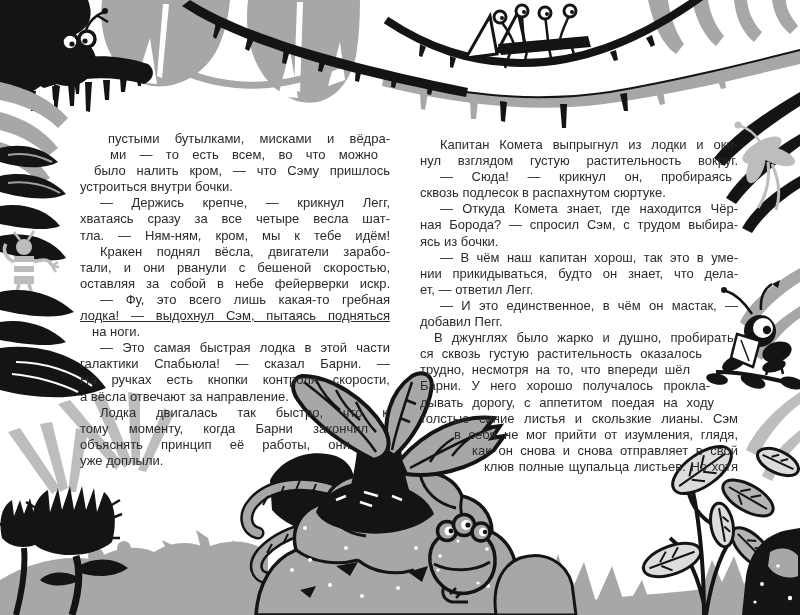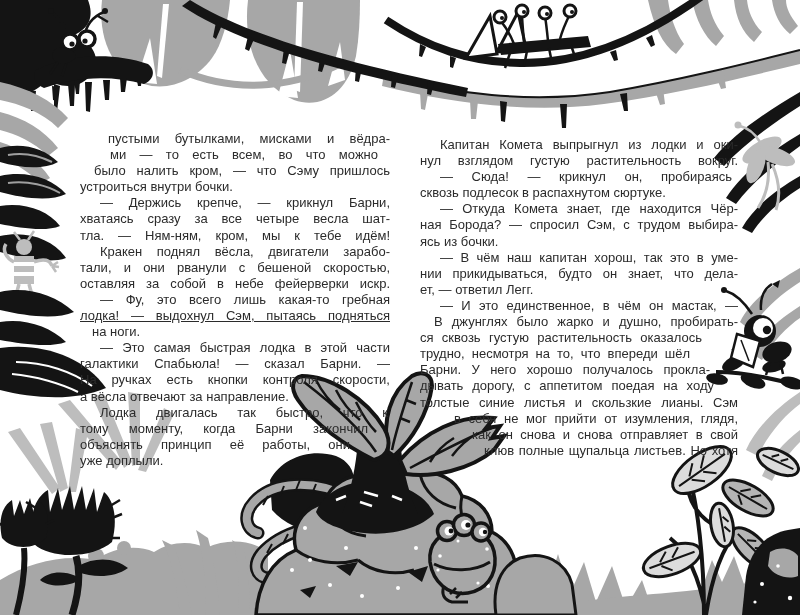--- a/index.html
+++ b/index.html
@@ -287,21 +287,21 @@
     <path fill="none" stroke="#141414" stroke-width="1.5" d="M741,340 L749,361"></path>
     <path fill="none" stroke="#141414" stroke-width="2.5" d="M770,362 L766,375 M780,361 L783,374"></path>
   </g>
 </svg>
 
 <div class="col" id="col-left" style="left: 80px; top: 131px; width: 310px;">
       <div class="tline just" style="margin-left: 28px; margin-right: 0px;">пустыми бутылками, мисками и вёдра-</div>
       <div class="tline just" style="margin-left: 30px; margin-right: 12px;">ми — то есть всем, во что можно</div>
       <div class="tline just" style="margin-left: 14px; margin-right: 0px;">было налить кром, — что Сэму пришлось</div>
       <div class="tline" style="margin-left: 0px; margin-right: 0px;">устроиться внутри бочки.</div>
-      <div class="tline just" style="margin-left: 20px; margin-right: 0px;">— Держись крепче, — крикнул Барни,</div>
+      <div class="tline just" style="margin-left: 20px; margin-right: 0px;">— Держись крепче, — крикнул Легг,</div>
       <div class="tline just" style="margin-left: 0px; margin-right: 0px;">хватаясь сразу за все четыре весла шат-</div>
       <div class="tline just" style="margin-left: 0px; margin-right: 0px;">тла. — Ням-ням, кром, мы к тебе идём!</div>
       <div class="tline just" style="margin-left: 20px; margin-right: 0px;">Кракен поднял вёсла, двигатели зарабо-</div>
       <div class="tline just" style="margin-left: 0px; margin-right: 0px;">тали, и они рванули с бешеной скоростью,</div>
       <div class="tline just" style="margin-left: 0px; margin-right: 0px;">оставляя за собой в небе фейерверки искр.</div>
       <div class="tline just" style="margin-left: 20px; margin-right: 0px;">— Фу, это всего лишь какая-то гребная</div>
       <div class="tline just" style="margin-left: 0px; margin-right: 0px; text-decoration: underline;">лодка! — выдохнул Сэм, пытаясь подняться</div>
       <div class="tline" style="margin-left: 12px; margin-right: 0px;">на ноги.</div>
       <div class="tline just" style="margin-left: 20px; margin-right: 0px;">— Это самая быстрая лодка в этой части</div>
       <div class="tline just" style="margin-left: 0px; margin-right: 0px;">галактики Спабьюла! — сказал Барни. —</div>
@@ -317,20 +317,21 @@
       <div class="tline just" style="margin-left: 0px; margin-right: 0px;">нул взглядом густую растительность вокруг.</div>
       <div class="tline just" style="margin-left: 20px; margin-right: 6px;">— Сюда! — крикнул он, пробираясь</div>
       <div class="tline" style="margin-left: 0px; margin-right: 0px;">сквозь подлесок в распахнутом сюртуке.</div>
       <div class="tline just" style="margin-left: 20px; margin-right: 0px;">— Откуда Комета знает, где находится Чёр-</div>
       <div class="tline just" style="margin-left: 0px; margin-right: 0px;">ная Борода? — спросил Сэм, с трудом выбира-</div>
       <div class="tline" style="margin-left: 0px; margin-right: 0px;">ясь из бочки.</div>
       <div class="tline just" style="margin-left: 20px; margin-right: 0px;">— В чём наш капитан хорош, так это в уме-</div>
       <div class="tline just" style="margin-left: 0px; margin-right: 0px;">нии прикидываться, будто он знает, что дела-</div>
       <div class="tline" style="margin-left: 0px; margin-right: 0px;">ет, — ответил Легг.</div>
       <div class="tline just" style="margin-left: 20px; margin-right: 0px;">— И это единственное, в чём он мастак, —</div>
+      <div class="tline" style="margin-left: 0px; margin-right: 0px;">добавил Пегг.</div>
       <div class="tline just" style="margin-left: 14px; margin-right: 0px;">В джунглях было жарко и душно, пробирать-</div>
       <div class="tline just" style="margin-left: 0px; margin-right: 36px;">ся сквозь густую растительность оказалось</div>
       <div class="tline just" style="margin-left: 0px; margin-right: 48px;">трудно, несмотря на то, что впереди шёл</div>
       <div class="tline just" style="margin-left: 0px; margin-right: 28px;">Барни. У него хорошо получалось прокла-</div>
       <div class="tline just" style="margin-left: 0px; margin-right: 24px;">дывать дорогу, с аппетитом поедая на ходу</div>
       <div class="tline just" style="margin-left: 0px; margin-right: 0px;">толстые синие листья и скользкие лианы. Сэм</div>
       <div class="tline just" style="margin-left: 34px; margin-right: 0px;">в себя не мог прийти от изумления, глядя,</div>
       <div class="tline just" style="margin-left: 52px; margin-right: 0px;">как он снова и снова отправляет в свой</div>
       <div class="tline just" style="margin-left: 64px; margin-right: 0px;">клюв полные щупальца листьев. Но хотя</div>
     </div>

